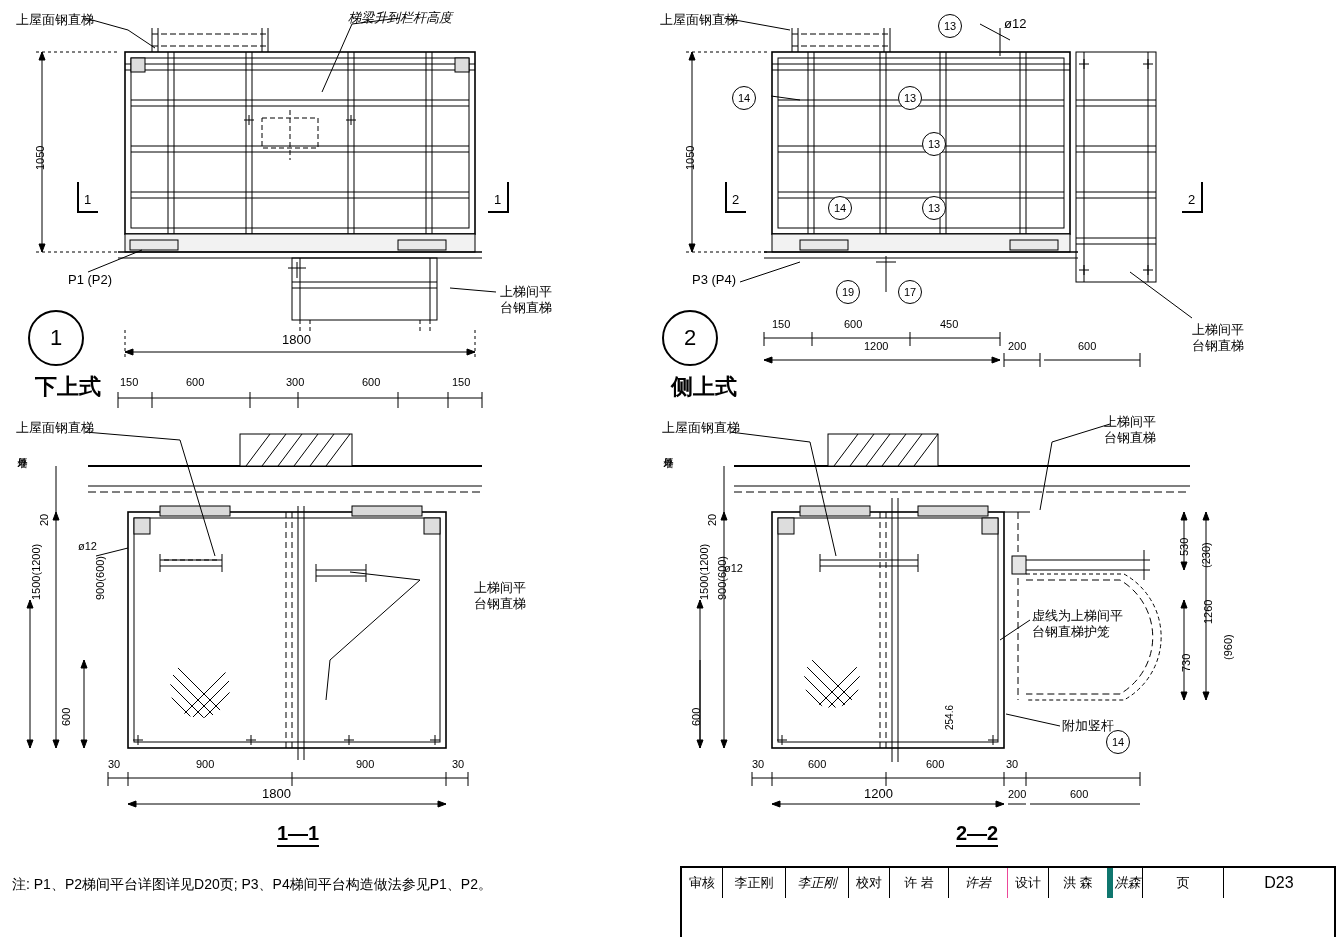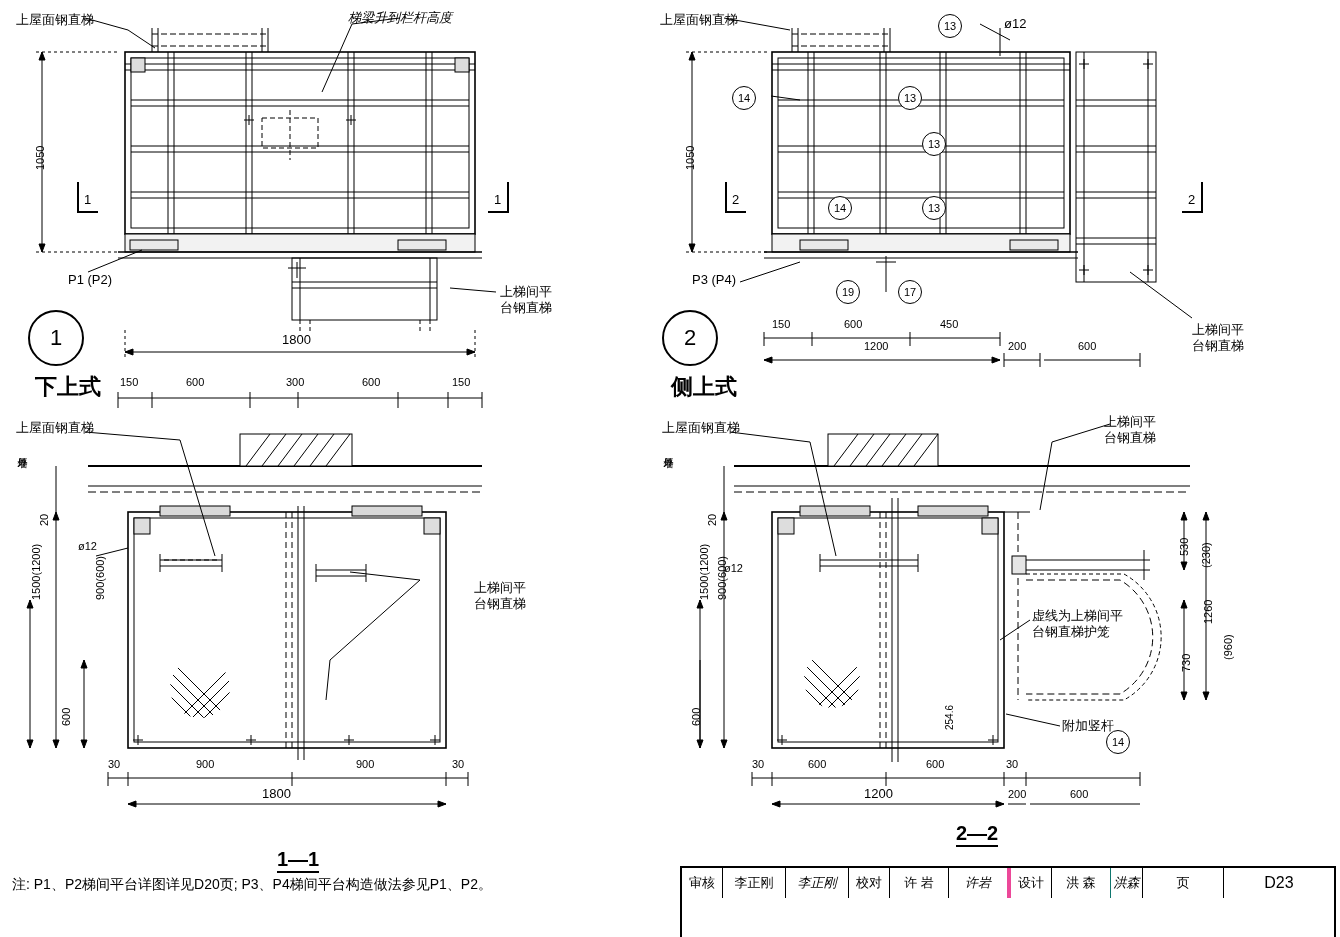--- a/index.html
+++ b/index.html
@@ -429,21 +429,21 @@
 <div class="abs txt-sm rot" style="left:94px;top:600px;">900(600)</div>
 <div class="abs txt-sm rot" style="left:60px;top:726px;">600</div>
 <div class="abs txt-sm" style="left:78px;top:540px;">ø12</div>
 <div class="abs txt" style="left:474px;top:580px;">上梯间平
 台钢直梯</div>
 <div class="abs txt-sm" style="left:108px;top:758px;">30</div>
 <div class="abs txt-sm" style="left:196px;top:758px;">900</div>
 <div class="abs txt-sm" style="left:356px;top:758px;">900</div>
 <div class="abs txt-sm" style="left:452px;top:758px;">30</div>
 <div class="abs txt" style="left:262px;top:786px;">1800</div>
-<div class="abs txt-big underline" style="left:268px;top:848px;">1—1</div>
+<div class="abs txt-big underline" style="left:268px;top:822px;">1—1</div>
 
 <div class="abs txt" style="left:660px;top:12px;">上屋面钢直梯</div>
 <div class="abs txt" style="left:1004px;top:16px;">ø12</div>
 <div class="abs circ" style="left:938px;top:14px;width:22px;height:22px;">13</div>
 <div class="abs circ" style="left:732px;top:86px;width:22px;height:22px;">14</div>
 <div class="abs circ" style="left:898px;top:86px;width:22px;height:22px;">13</div>
 <div class="abs circ" style="left:922px;top:132px;width:22px;height:22px;">13</div>
 <div class="abs circ" style="left:828px;top:196px;width:22px;height:22px;">14</div>
 <div class="abs circ" style="left:922px;top:196px;width:22px;height:22px;">13</div>
 <div class="abs circ" style="left:836px;top:280px;width:22px;height:22px;">19</div>
@@ -494,21 +494,21 @@
 <div class="abs txt" style="left:12px;top:876px;font-size:14px;">注: P1、P2梯间平台详图详见D20页; P3、P4梯间平台构造做法参见P1、P2。</div>
 
 <div class="abs" style="left:680px;top:866px;width:652px;height:70px;border:2px solid #000;">
   <div style="display:flex;height:30px;">
     <div style="flex:1;display:flex;border-right:1.5px solid #000;">
       <div style="width:40px;display:flex;align-items:center;justify-content:center;font-size:13px;border-right:1px solid #000;">审核</div>
       <div style="width:62px;display:flex;align-items:center;justify-content:center;font-size:13px;border-right:1px solid #000;">李正刚</div>
       <div style="width:62px;display:flex;align-items:center;justify-content:center;font-size:13px;font-style:italic;border-right:1px solid #000;">李正刚</div>
       <div style="width:40px;display:flex;align-items:center;justify-content:center;font-size:13px;border-right:1px solid #000;">校对</div>
       <div style="width:58px;display:flex;align-items:center;justify-content:center;font-size:13px;border-right:1px solid #000;">许 岩</div>
-      <div style="width:58px;display:flex;align-items:center;justify-content:center;font-size:13px;font-style:italic;border-right:4px solid #ec4899;">许岩</div>
+      <div style="width:58px;display:flex;align-items:center;justify-content:center;font-size:13px;font-style:italic;border-right:1px solid #ec4899;">许岩</div>
       <div style="width:40px;display:flex;align-items:center;justify-content:center;font-size:13px;border-right:1px solid #000;">设计</div>
-      <div style="width:58px;display:flex;align-items:center;justify-content:center;font-size:13px;border-right:1px solid #0f766e;">洪 森</div>
+      <div style="width:58px;display:flex;align-items:center;justify-content:center;font-size:13px;border-right:6px solid #0f766e;">洪 森</div>
       <div style="flex:1;display:flex;align-items:center;justify-content:center;font-size:13px;font-style:italic;">洪森</div>
     </div>
     <div style="width:80px;display:flex;align-items:center;justify-content:center;font-size:13px;border-right:1.5px solid #000;">页</div>
     <div style="width:110px;display:flex;align-items:center;justify-content:center;font-size:16px;">D23</div>
   </div>
 </div>
 
 </body></html>

